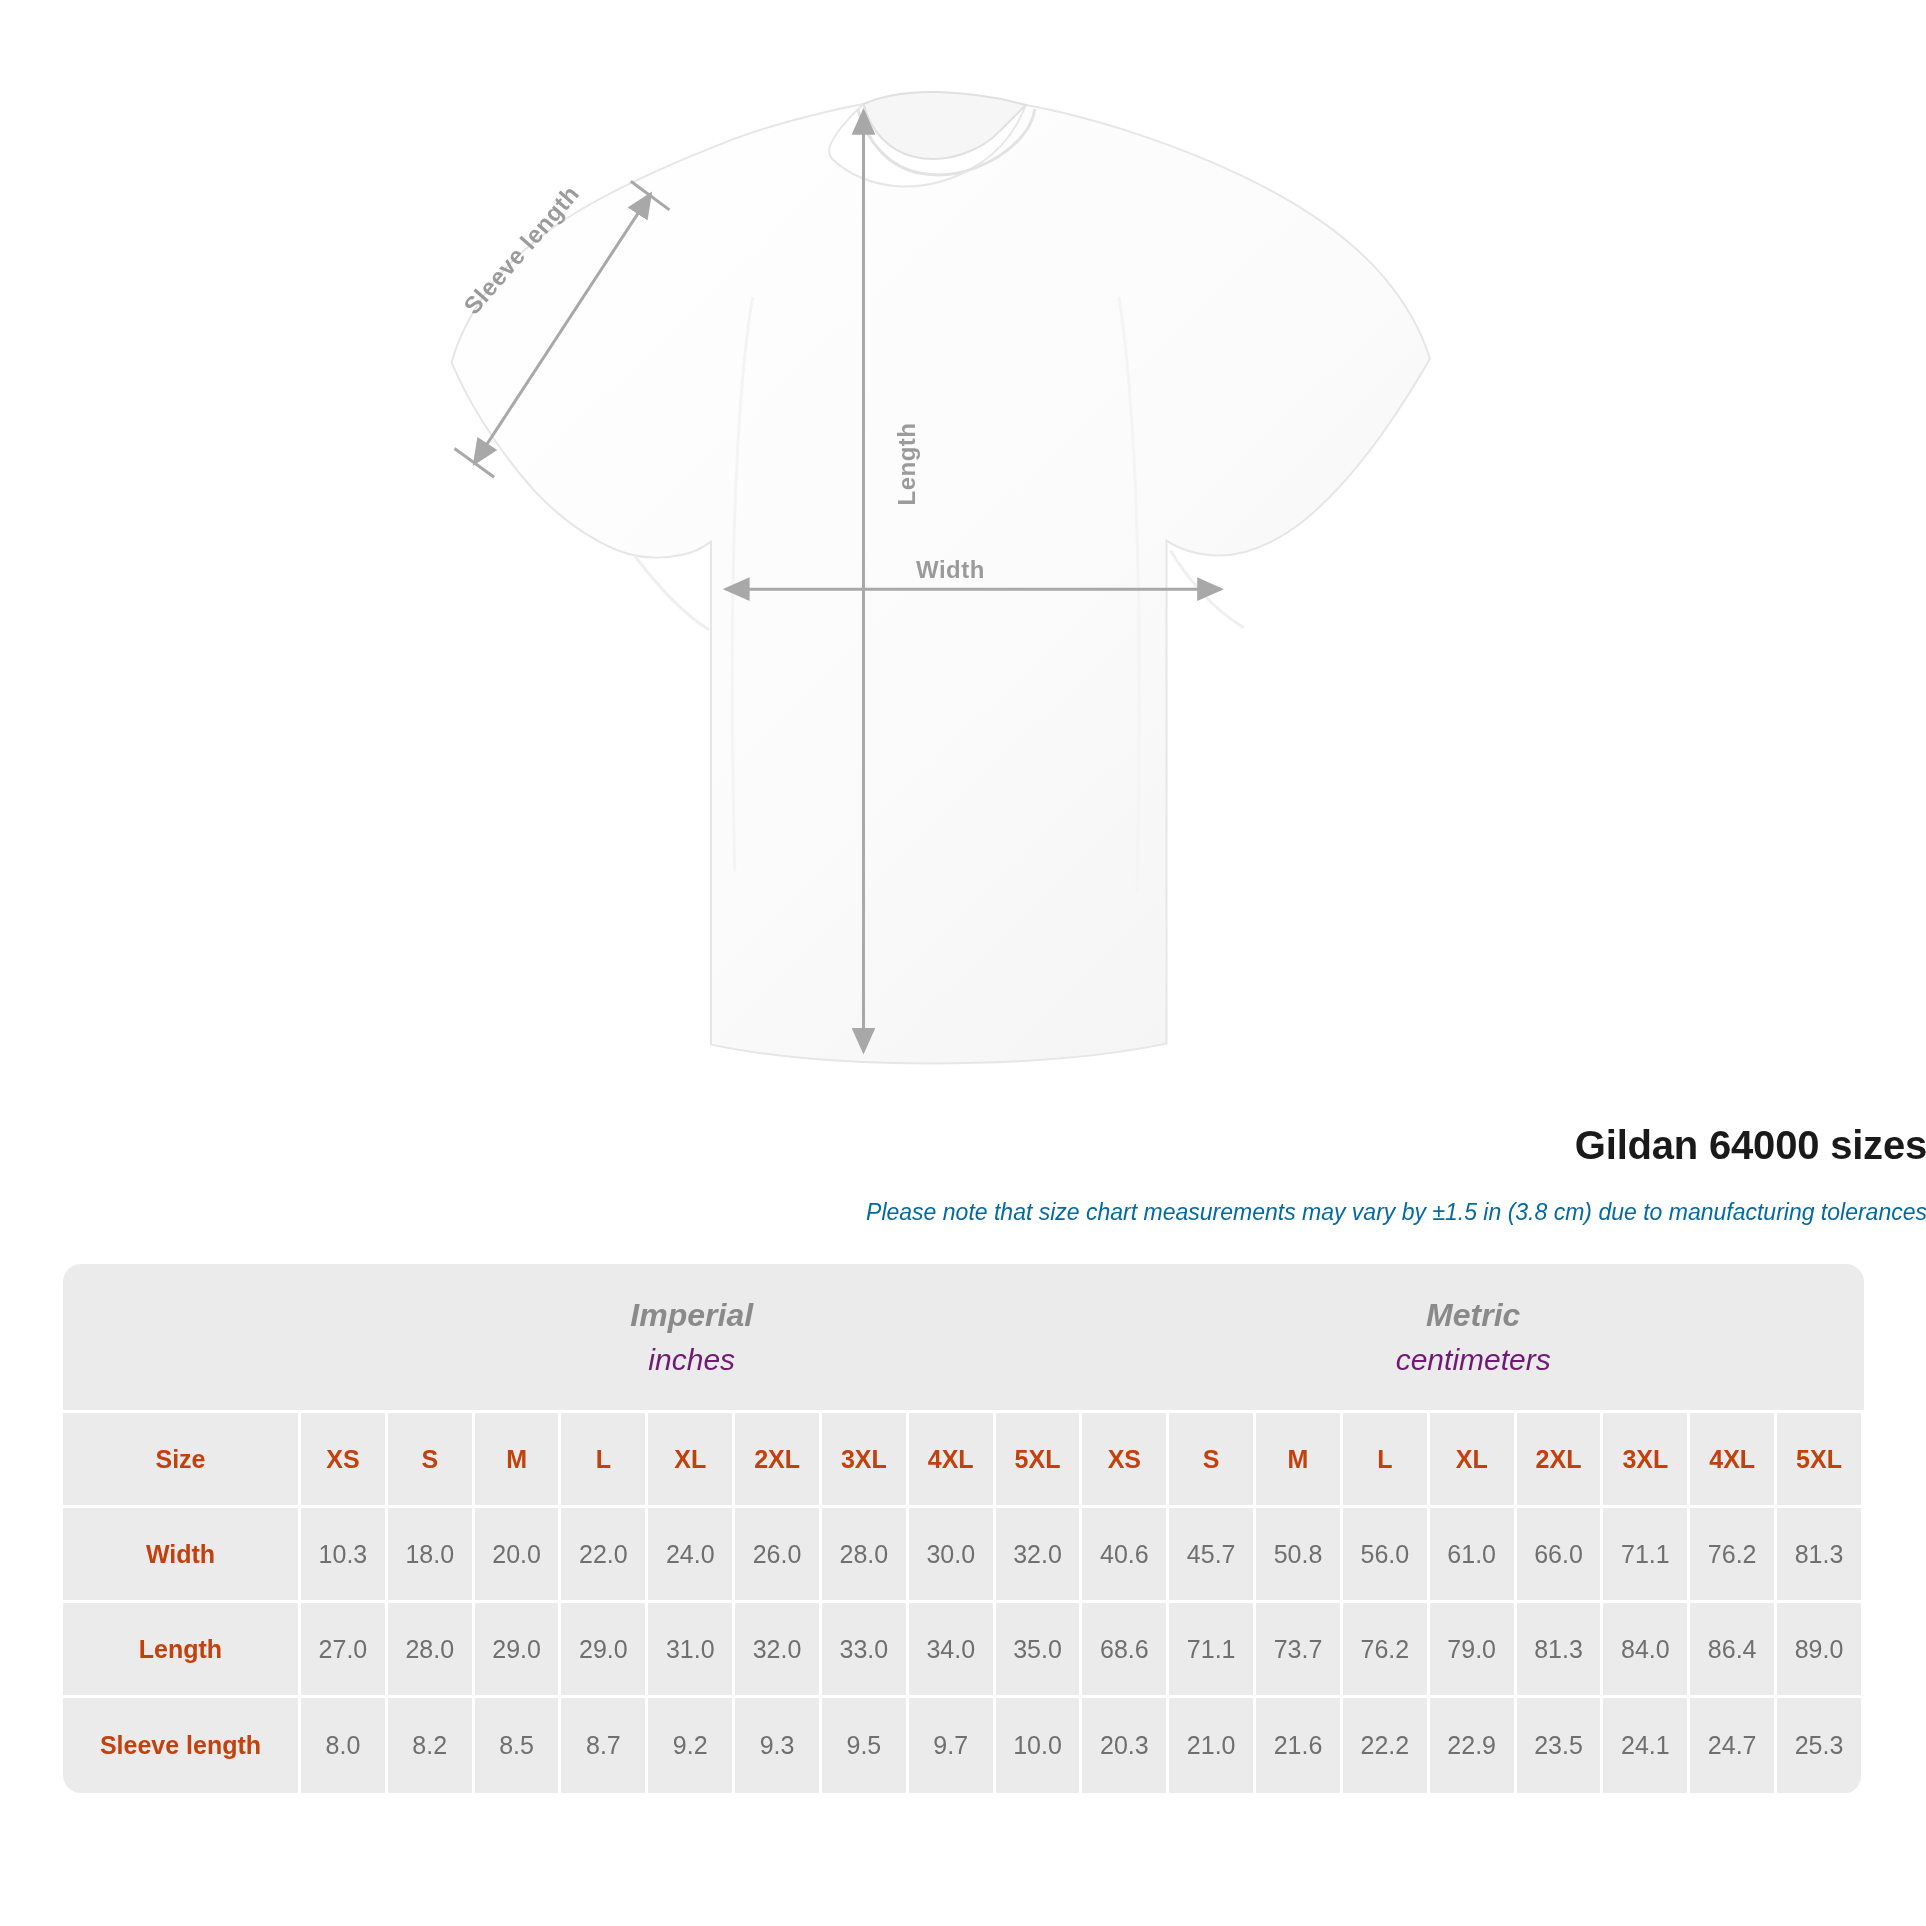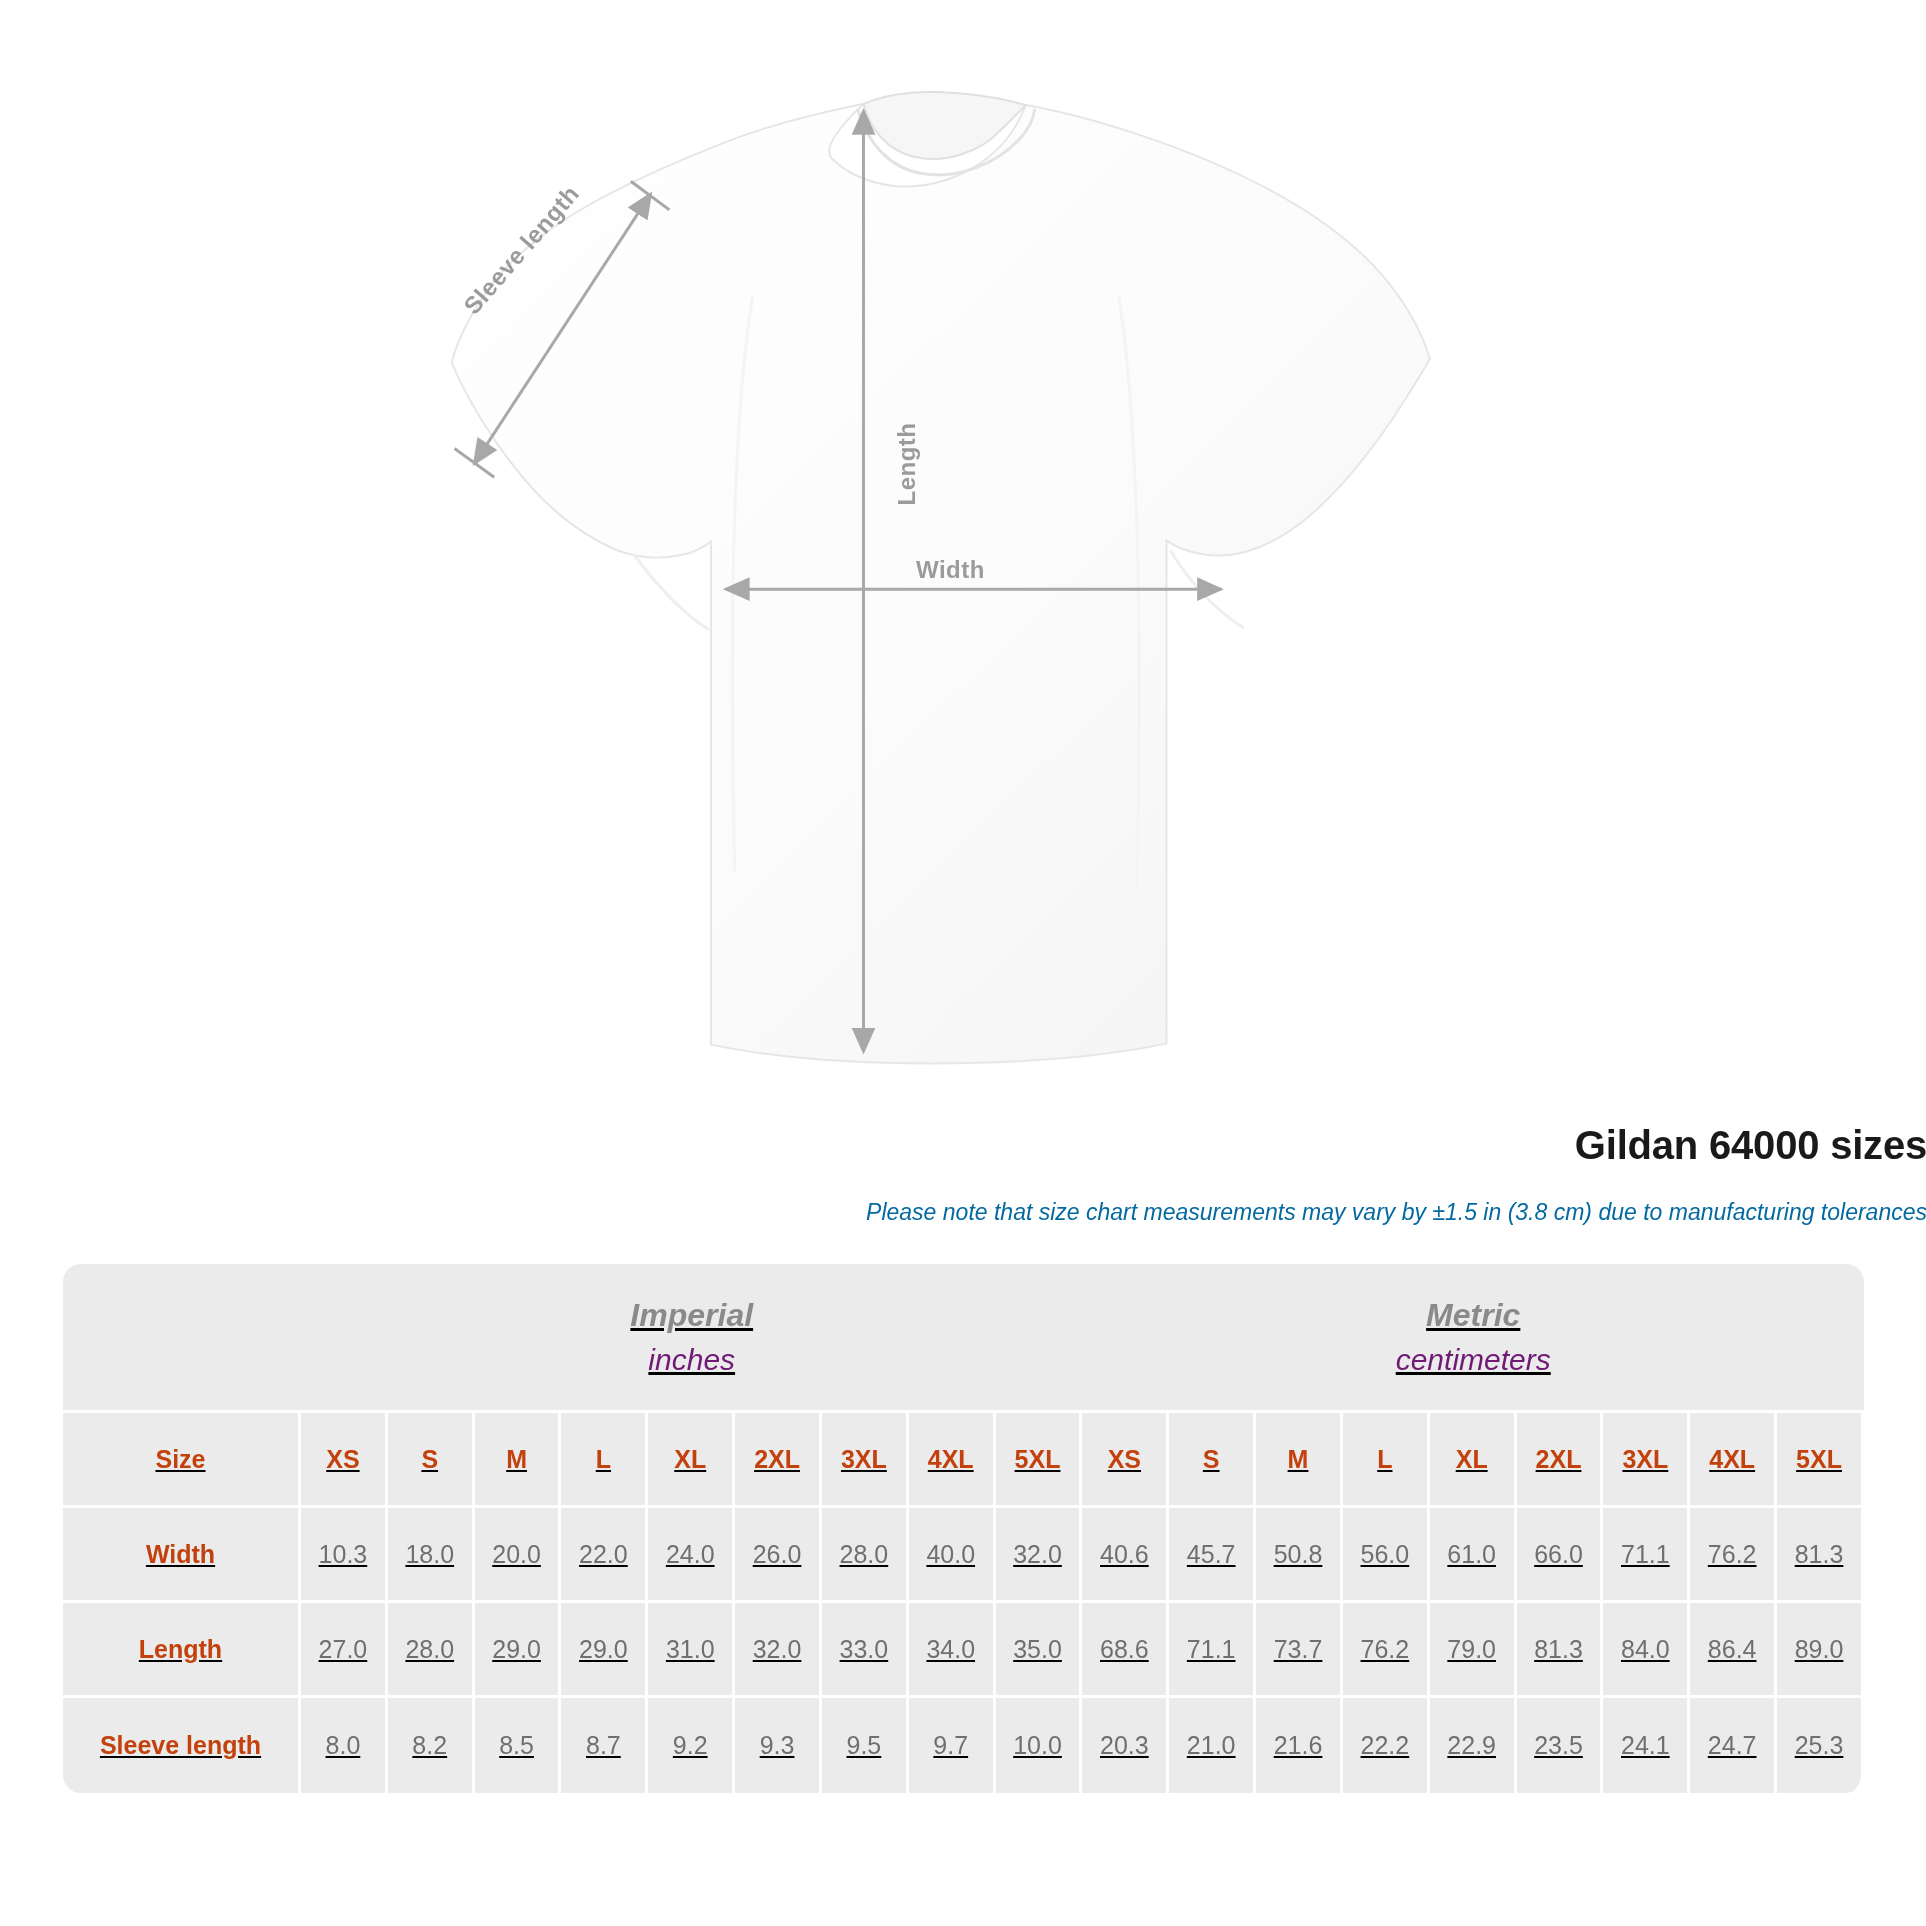--- a/index.html
+++ b/index.html
@@ -65,21 +65,20 @@
   .chart-note {
     font-size: 23px;
     font-style: italic;
     color: #0369a1;
     margin-top: 31px;
   }
 
   
   .table-wrap {
     margin: 38px 63px 0 63px;
-    text-decoration: underline;
   }
   table.size-table {
     width: 100%;
     border-collapse: separate;
     border-spacing: 0;
     table-layout: fixed;
   }
   table.size-table td, table.size-table th {
     background: #ebebeb;
     text-align: center;
@@ -264,21 +263,21 @@
 
       <tr class="data-row">
             <td class="row-label">Width</td>
             <td>10.3</td>
             <td>18.0</td>
             <td>20.0</td>
             <td>22.0</td>
             <td>24.0</td>
             <td>26.0</td>
             <td>28.0</td>
-            <td>40.0</td>
+            <td>30.0</td>
             <td>32.0</td>
             <td>40.6</td>
             <td>45.7</td>
             <td>50.8</td>
             <td>56.0</td>
             <td>61.0</td>
             <td>66.0</td>
             <td>71.1</td>
             <td>76.2</td>
             <td>81.3</td>

